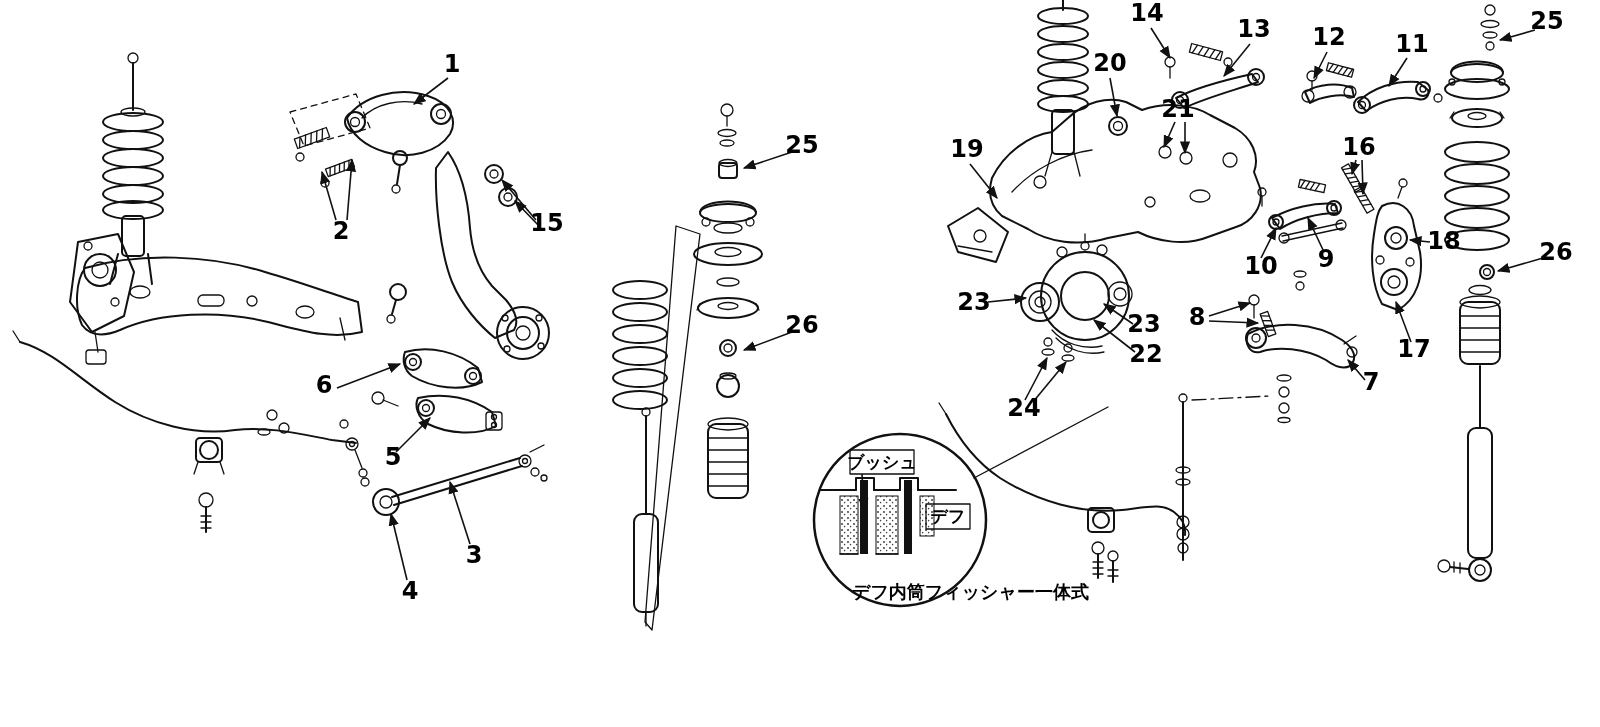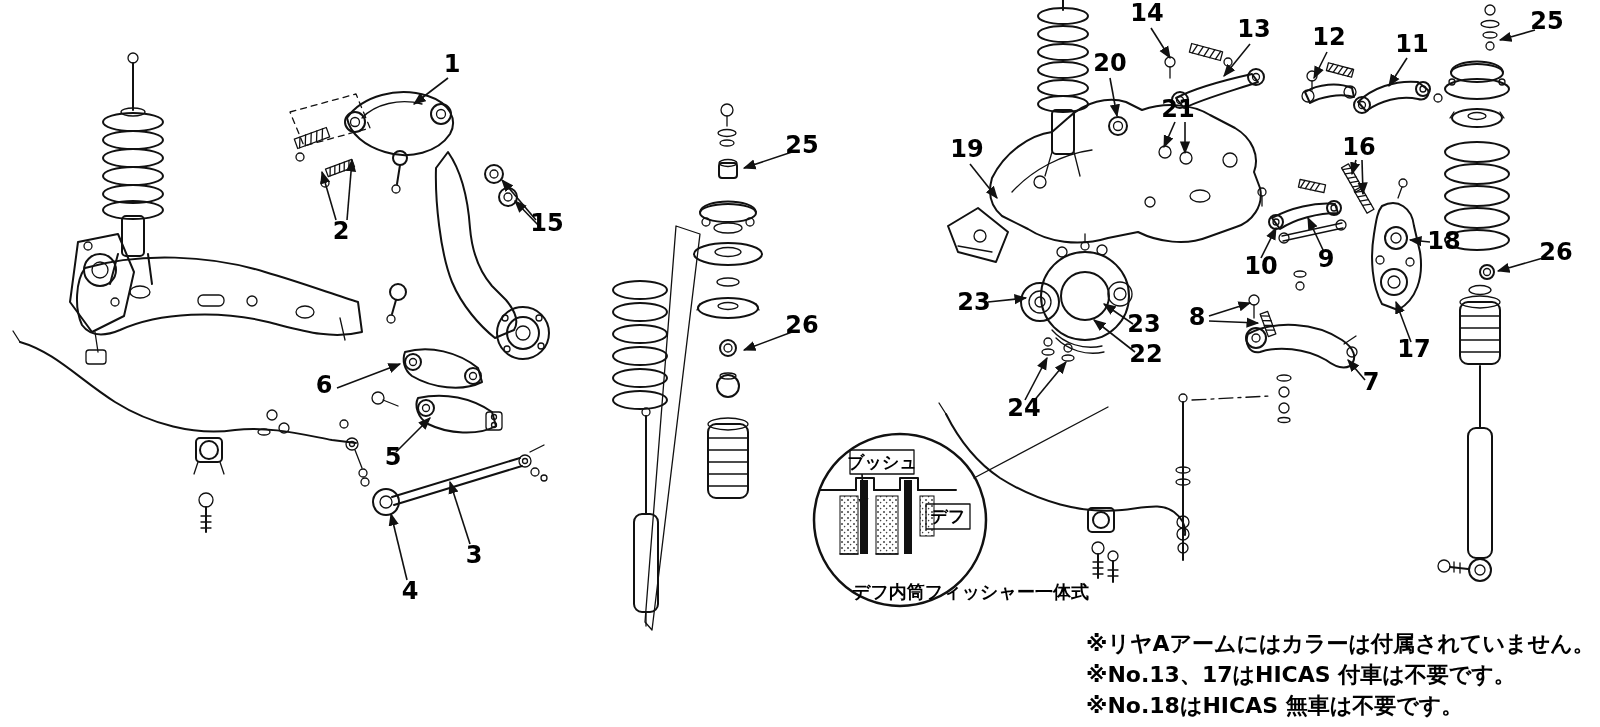--- a/index.html
+++ b/index.html
@@ -495,18 +495,13 @@
     <text class="callout" x="974" y="310" text-anchor="middle">23</text>
     <text class="callout" x="1144" y="332" text-anchor="middle">23</text>
     <text class="callout" x="1146" y="362" text-anchor="middle">22</text>
     <text class="callout" x="1197" y="325" text-anchor="middle">8</text>
     <text class="callout" x="1024" y="416" text-anchor="middle">24</text>
     <text class="callout" x="1371" y="390" text-anchor="middle">7</text>
     <text class="callout" x="1414" y="357" text-anchor="middle">17</text>
   </g>
 </svg>
 
-<div class="notes">
-  <div>※リヤAアームにはカラーは付属されていません。</div>
-  <div>※No.13、17はHICAS 付車は不要です。</div>
-  <div>※No.18はHICAS 無車は不要です。</div>
 </div>
-</div>
 
 </body></html>

